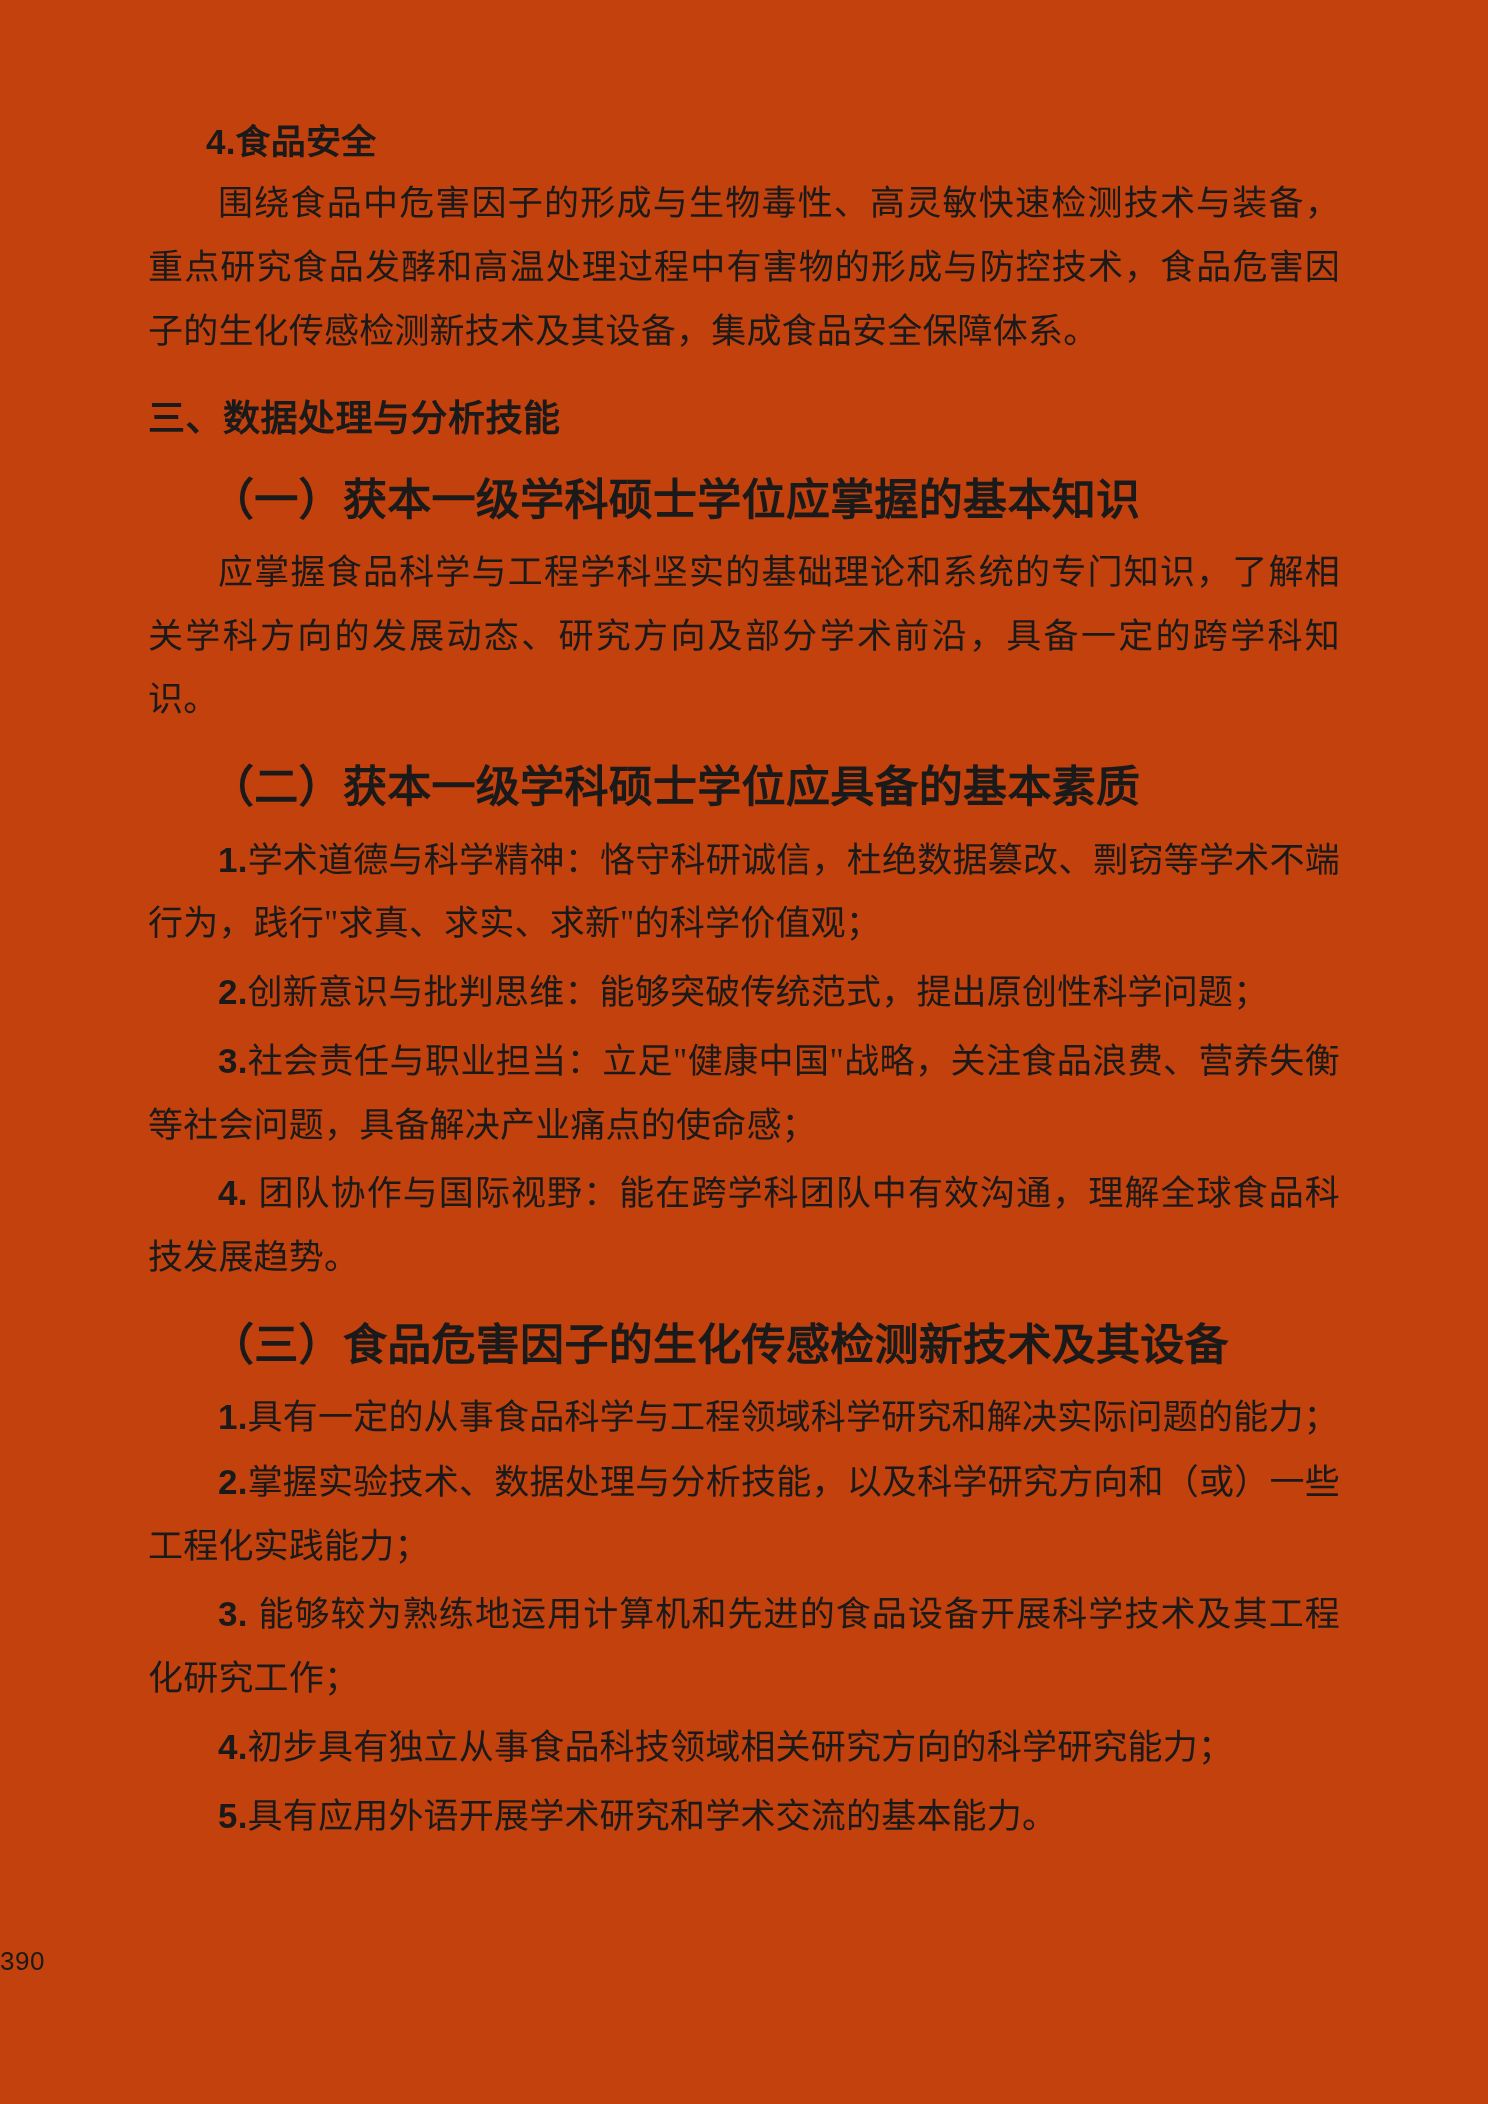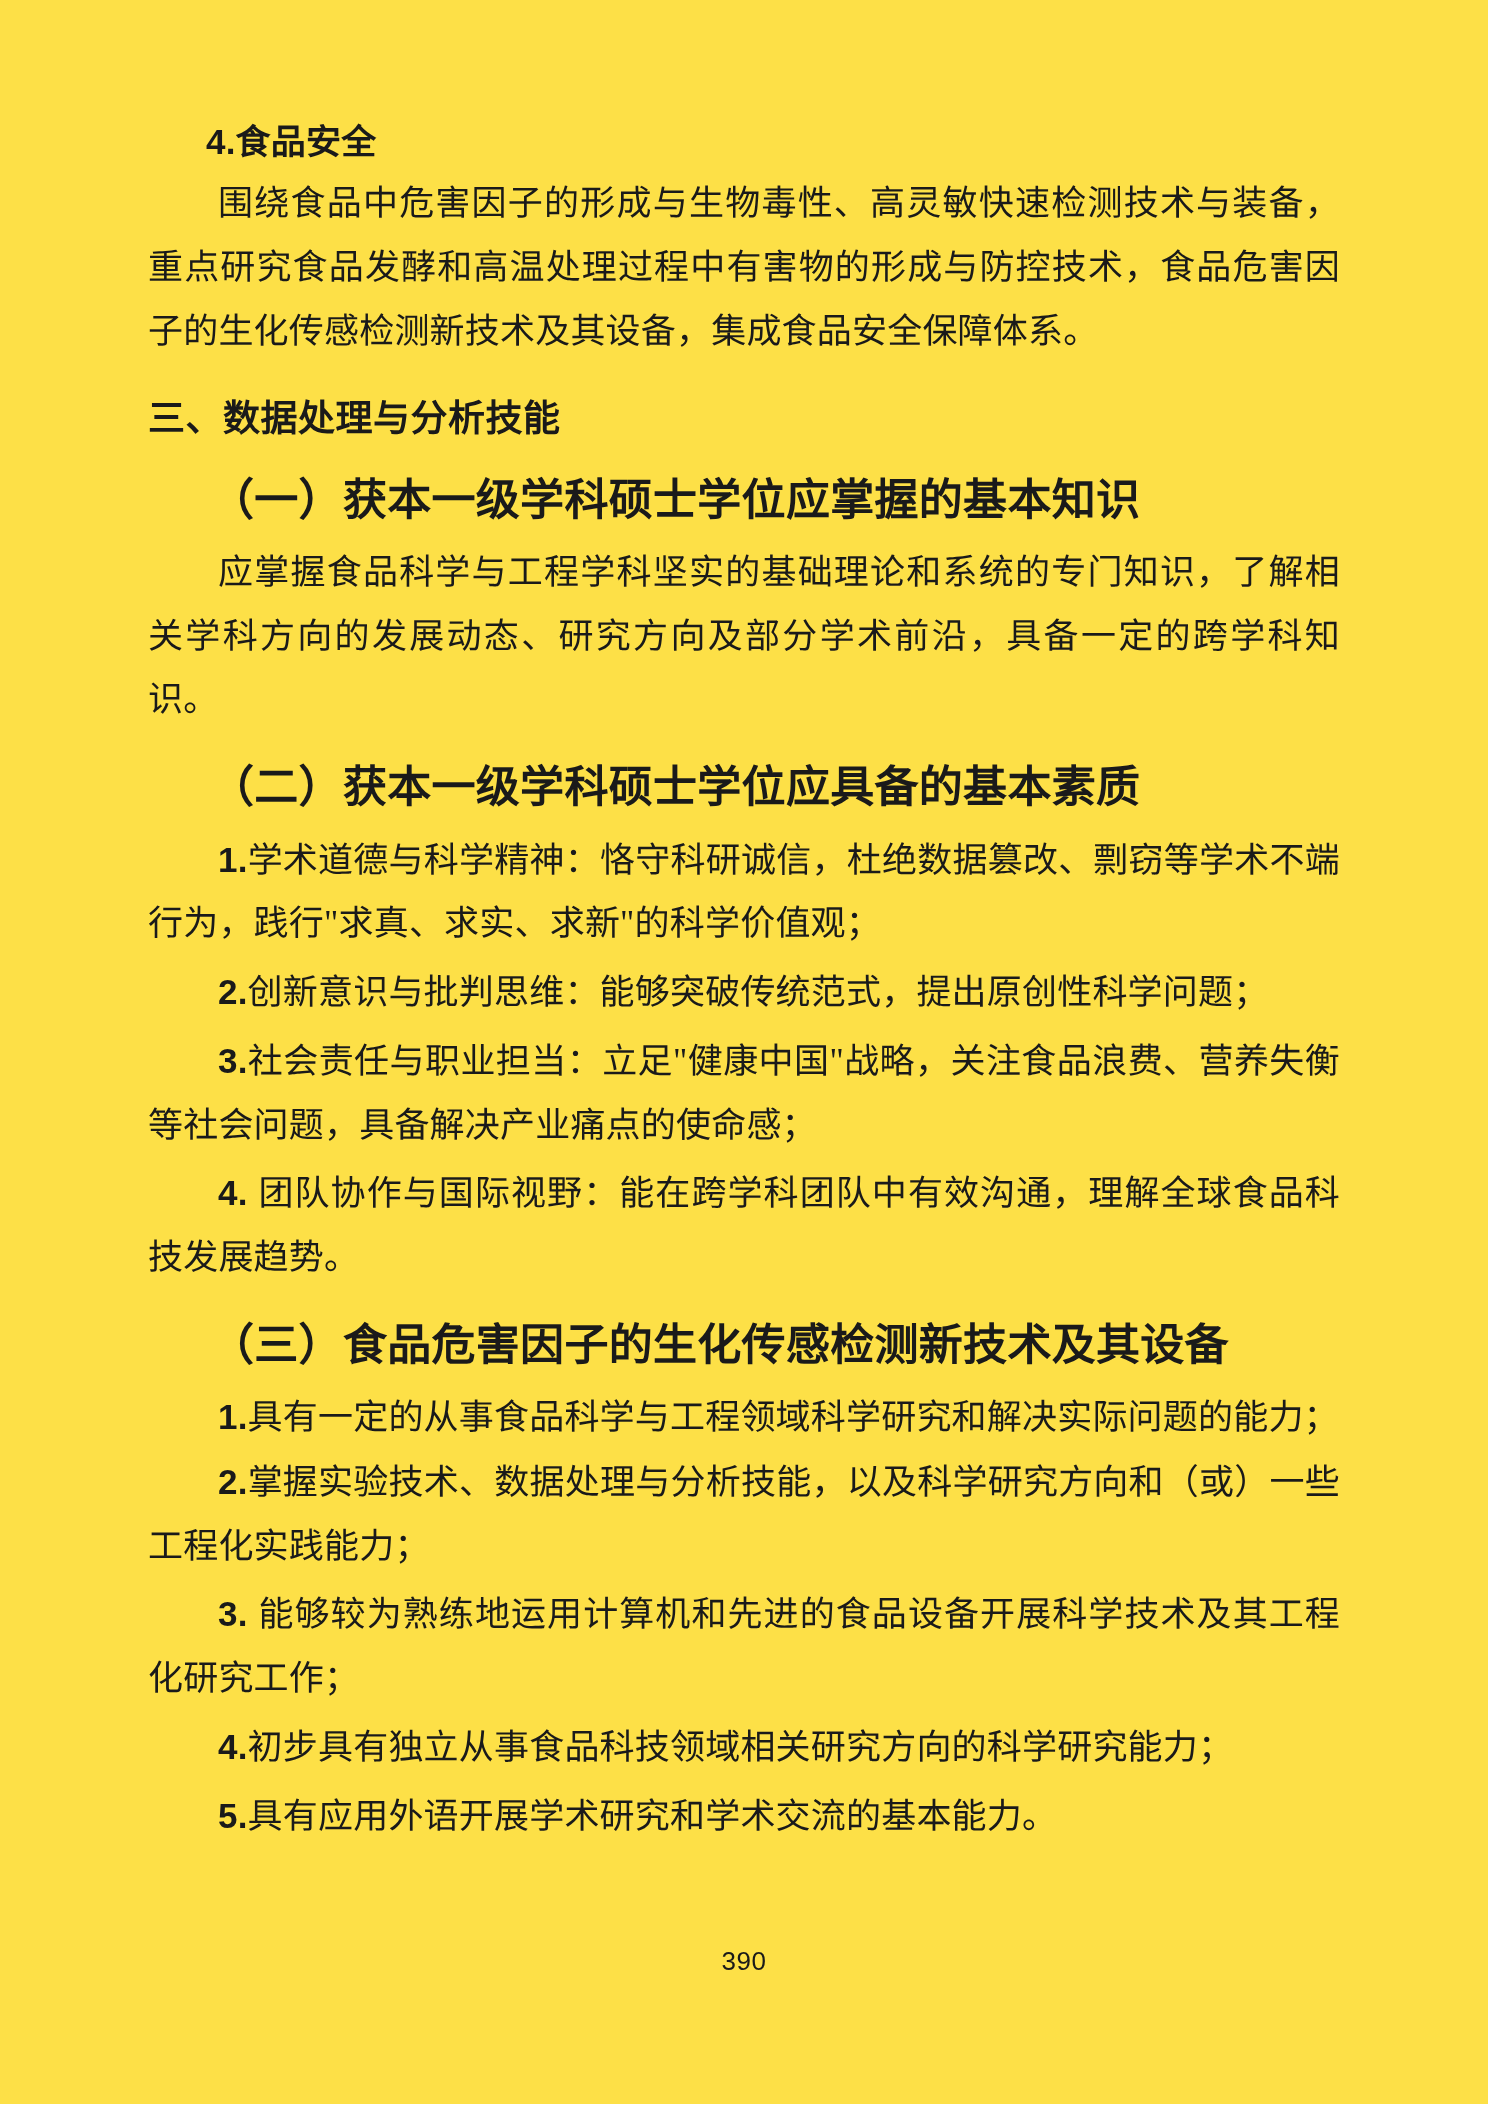--- a/index.html
+++ b/index.html
@@ -7,21 +7,21 @@
     margin: 0;
     padding: 0;
     background: #ffffff;
   }
 
   .page {
     position: relative;
     width: 1488px;
     height: 2104px;
     margin: 0 auto;
-    background: #fde047;
+    background: #c2410c;
     box-sizing: border-box;
     font-family: "Liberation Serif", "DejaVu Serif", serif;
     color: #1a1a1a;
     overflow: hidden;
   }
 
   .content {
     position: absolute;
     left: 148px;
     top: 118px;
@@ -75,21 +75,20 @@
   .num {
     font-weight: bold;
     font-family: "Liberation Sans", sans-serif;
   }
 
   .pagenum {
     position: absolute;
     left: 0;
     right: 0;
     top: 1946px;
-    text-align: center;
     font-size: 26px;
     font-family: "Liberation Sans", sans-serif;
     color: #1a1a1a;
     letter-spacing: 0.5px;
   }
 </style>
 </head>
 <body>
 
 <div class="page">

